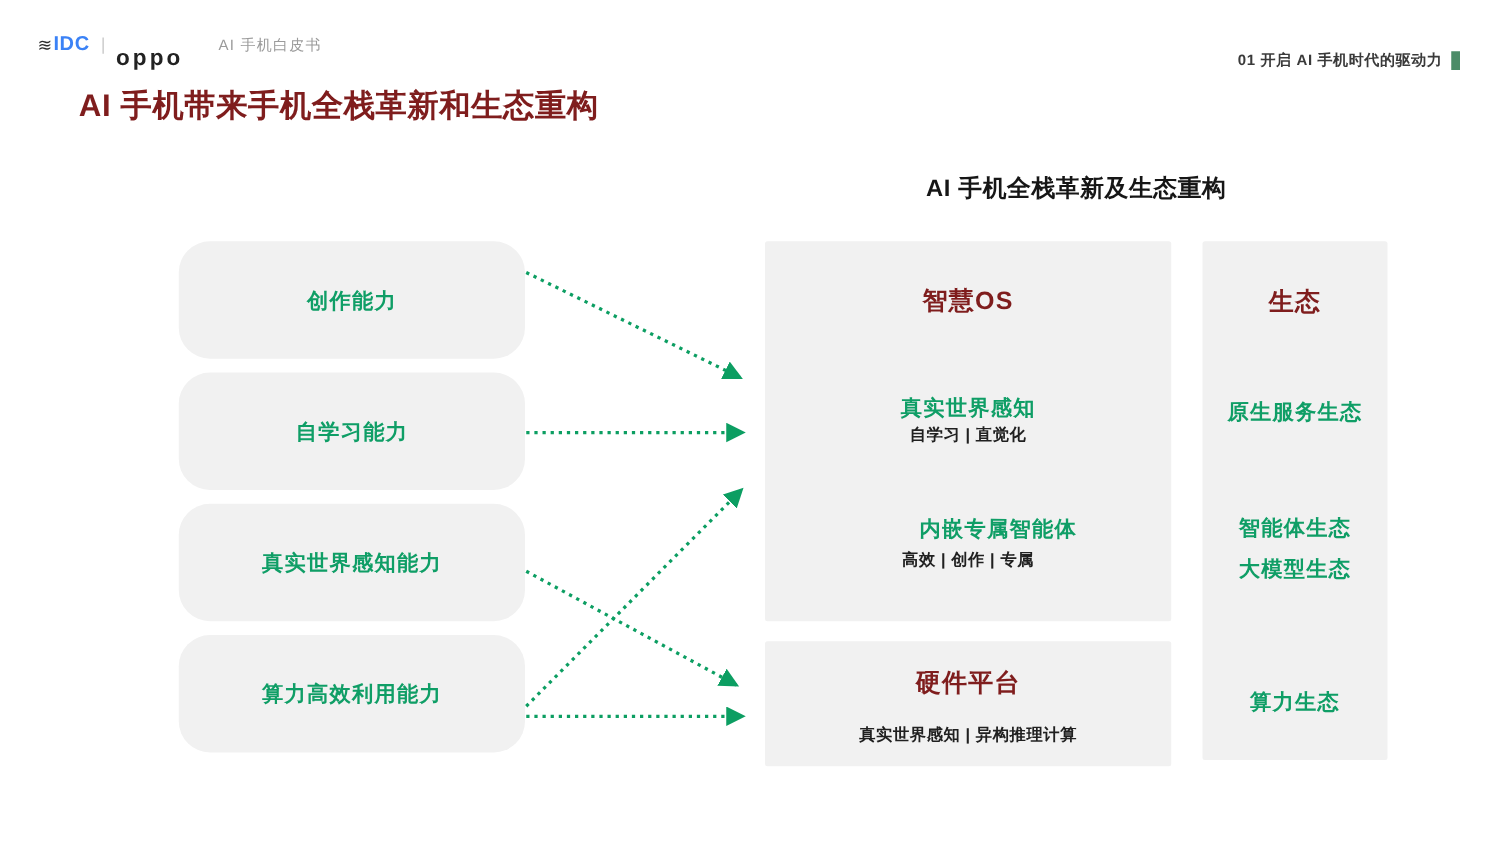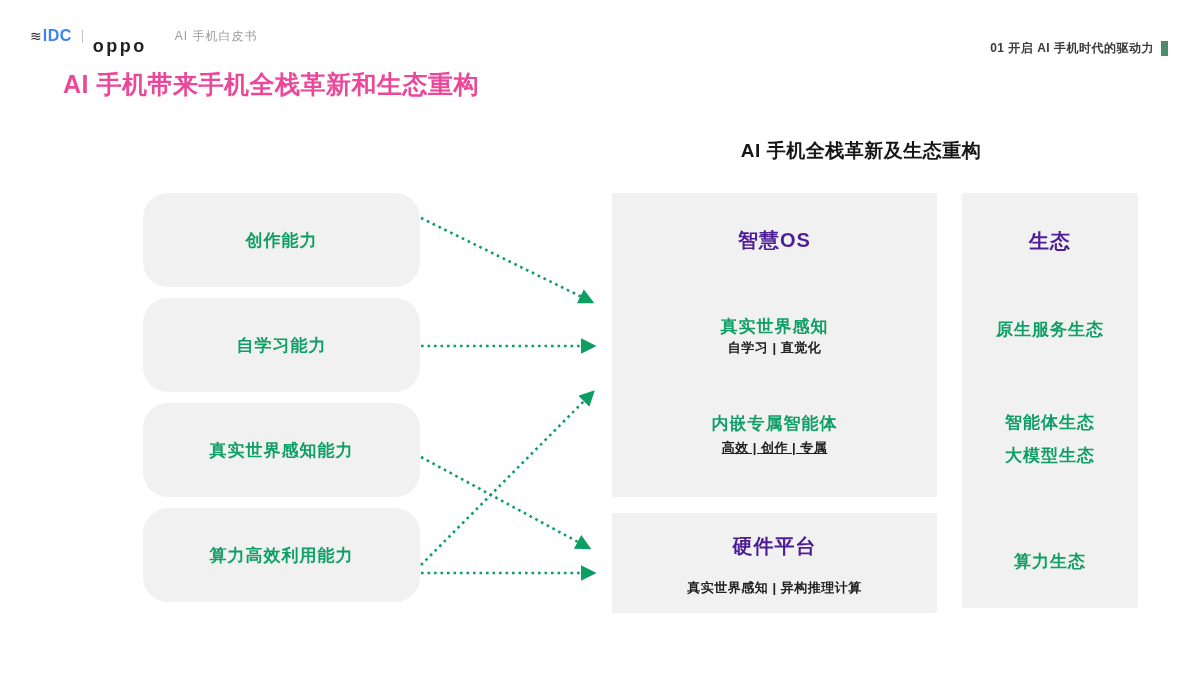--- a/index.html
+++ b/index.html
@@ -50,21 +50,21 @@
   }
   .chapter-bar {
     width: 7px; height: 15px; background: #4c8c68;
     margin-left: 7px;
   }
 
   
   .page-title {
     position: absolute;
     left: 63px; top: 68px;
-    font-size: 25px; font-weight: bold; color: #ec4899;
+    font-size: 25px; font-weight: bold; color: #7f1d1d;
     letter-spacing: 0.5px;
   }
   .diagram-title {
     position: absolute;
     left: 612px; top: 138px; width: 498px;
     text-align: center;
     font-size: 19px; font-weight: bold; color: #161616;
     letter-spacing: 0.5px;
   }
 
@@ -82,32 +82,32 @@
     font-size: 17px; font-weight: bold; color: #0f9e66;
     letter-spacing: 1px;
   }
   .cap-1 { top: 193px; }
   .cap-2 { top: 298px; }
   .cap-3 { top: 403px; }
   .cap-4 { top: 508px; }
 
   .os-box { left: 612px; top: 193px; width: 325px; height: 304px; }
   .hw-box { left: 612px; top: 513px; width: 325px; height: 100px; }
-  .eco-box { left: 962px; top: 193px; width: 176px; height: 415px; }
+  .eco-box { left: 962px; top: 193px; width: 148px; height: 415px; }
 
   .abs-line { position: absolute; left: 0; width: 100%; text-align: center; }
-  .box-title { font-size: 20px; font-weight: bold; color: #4c1d95; letter-spacing: 1px; }
+  .box-title { font-size: 20px; font-weight: bold; color: #7f1d1d; letter-spacing: 1px; }
   .green-item { font-size: 17px; font-weight: bold; color: #0f9e66; letter-spacing: 1px; }
   .sub-item { font-size: 13px; font-weight: bold; color: #202020; letter-spacing: 0.5px; }
 
   .os-title    { top: 34px; }
   .os-i1-title { top: 122px; }
   .os-i1-sub   { top: 146px; }
-  .os-i2-title { top: 219px; }
-  .os-i2-sub   { top: 246px; text-decoration: underline; }
+  .os-i2-title { top: 219px; margin-left: 24px; }
+  .os-i2-sub   { top: 246px; }
 
   .hw-title { top: 20px; }
   .hw-sub   { top: 66px; }
 
   .eco-title { top: 35px; }
   .eco-i1 { top: 125px; }
   .eco-i2 { top: 218px; }
   .eco-i3 { top: 251px; }
   .eco-i4 { top: 357px; }
 

